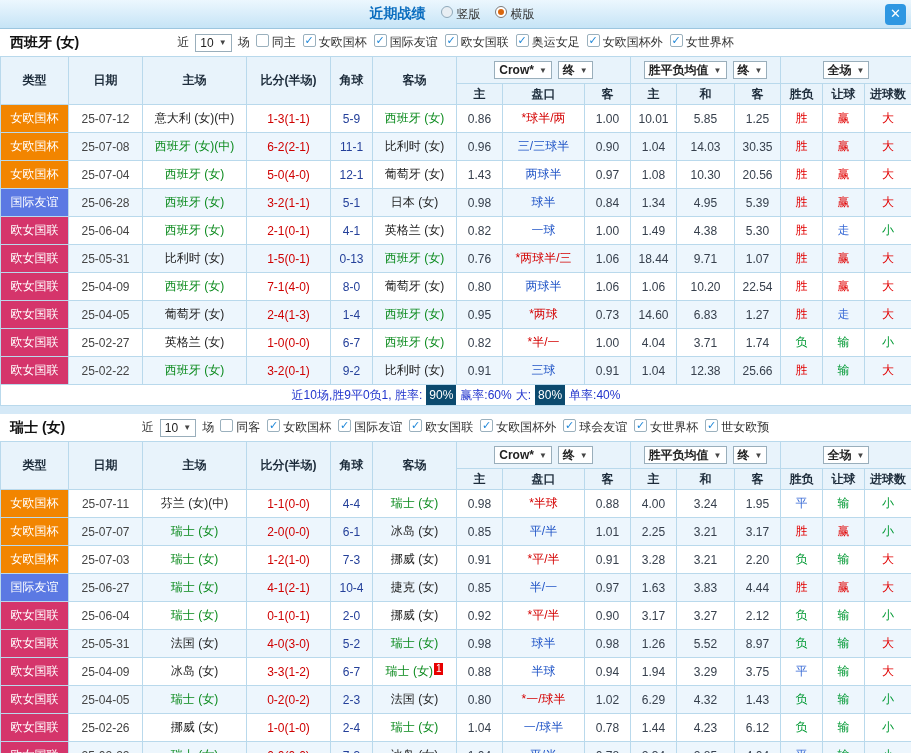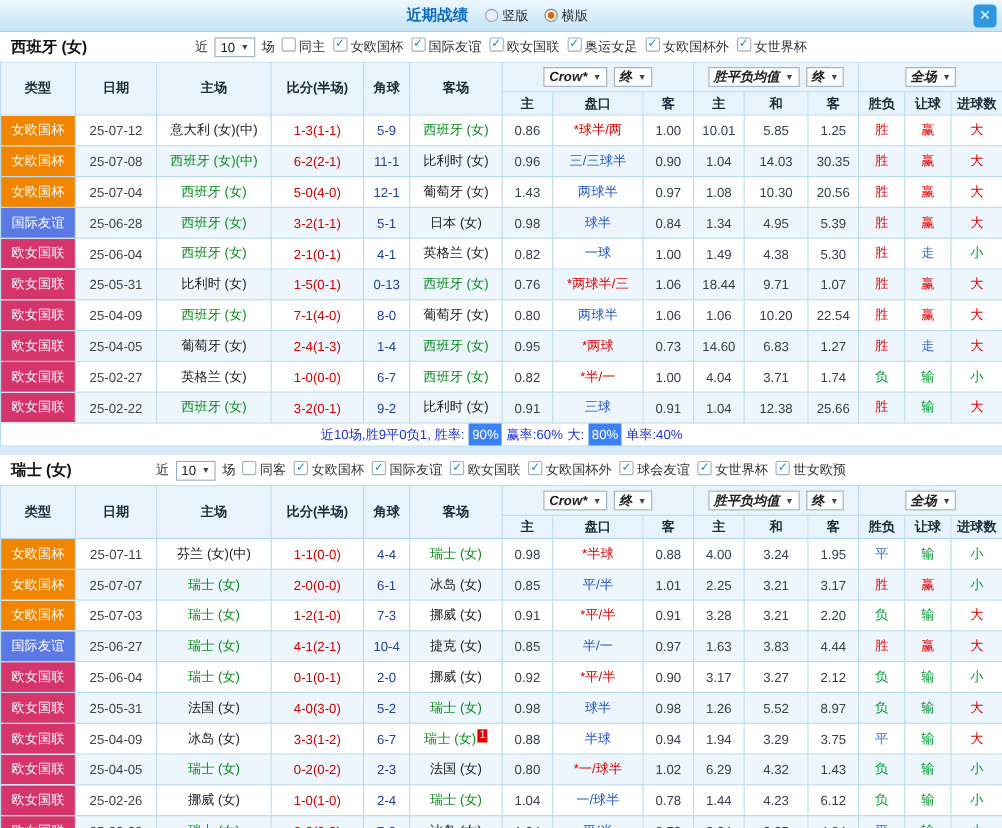--- a/index.html
+++ b/index.html
@@ -4,21 +4,21 @@
 <style>
   * { box-sizing: border-box; margin: 0; padding: 0; }
   html,body { width: 911px; height: 753px; overflow: hidden; background:#fff;
     font-family:"Liberation Sans","DejaVu Sans",sans-serif; font-size:12px; color:#333; }
 
   
   .topbar { height:29px; background:linear-gradient(#ecf7fe,#c6e4f6);
     border-bottom:1px solid #9cc6df; display:flex; align-items:center; justify-content:center;
     position:relative; }
   .topbar-title { color:#0a6dbf; font-weight:bold; font-size:14px; margin-right:8px; }
-  .radio { display:inline-flex; align-items:center; gap:4px; margin:0 7px; color:#333; cursor:pointer; }
+  .radio { display:inline-flex; gap:4px; margin:0 7px; color:#333; cursor:pointer; }
   .rc { width:12px; height:12px; border-radius:50%; border:1px solid #8fa9ba; background:#e8eef3;
     display:inline-block; position:relative; }
   .rc.sel { background:#fff; border-color:#7a7a7a; }
   .rc.sel::after { content:""; position:absolute; left:2px; top:2px; width:6px; height:6px;
     border-radius:50%; background:#d9660d; }
   .close-btn { position:absolute; right:5px; top:4px; width:21px; height:21px; background:#2e97e2;
     border-radius:4px; color:#fff; text-align:center; line-height:20px; font-size:13px;
     font-weight:bold; cursor:pointer; }
 
   
@@ -33,37 +33,37 @@
   .cb .box { width:13px; height:13px; border:1px solid #9ab0bd; border-radius:2px; background:#fff;
     display:inline-flex; align-items:center; justify-content:center; font-size:11px; line-height:11px;
     color:#1d86d8; font-weight:bold; }
 
   
   table { border-collapse:collapse; table-layout:fixed; width:911px; }
   th, td { border:1px solid #b9d9ec; text-align:center; overflow:hidden; white-space:nowrap; }
   thead th { background:#e8f3fb; color:#1c2b3a; font-weight:bold; }
   thead tr.h1 th { height:27px; }
   thead tr.h2 th { height:21px; font-weight:bold; }
-  .grp-inner { display:flex; justify-content:center; align-items:center; gap:6px;font-style:italic; }
+  .grp-inner { display:flex; justify-content:center; align-items:center; gap:6px; }
   tbody td { height:28px; }
   tbody tr:nth-child(even) { background:#edf6fd; }
   td.type { color:#fff; }
   td.date { color:#444; }
   td.team { color:#222; }
   td.team.green { color:#0b8a1d; }
   td.score { color:#cf0000; }
   td.corners { color:#24409a; }
   td.num { color:#37404d; }
   td.hcap { color:#2256c7; }
   td.hcap.hred { color:#d40000; }
   .supbadge { display:inline-block; background:#e80000; color:#fff; font-size:10px; line-height:12px;
     padding:0 2px; margin-left:1px; vertical-align:top; }
   tfoot td { height:21px; background:#fff; }
   .sum-seg { color:#2033cc; margin:0 2px; }
-  .sum-hl { background:#3b82f6; color:#fff; padding:14px 3px; margin:0 2px; }
+  .sum-hl { background:#0c4a6e; color:#fff; padding:14px 3px; margin:0 2px; }
 
   .gap { height:8px; background:#d5e9f7; }
 </style>
 </head>
 <body>
 
 <div class="topbar">
   <span class="topbar-title">近期战绩</span>
   <span class="radio">
     <span class="rc"></span>

